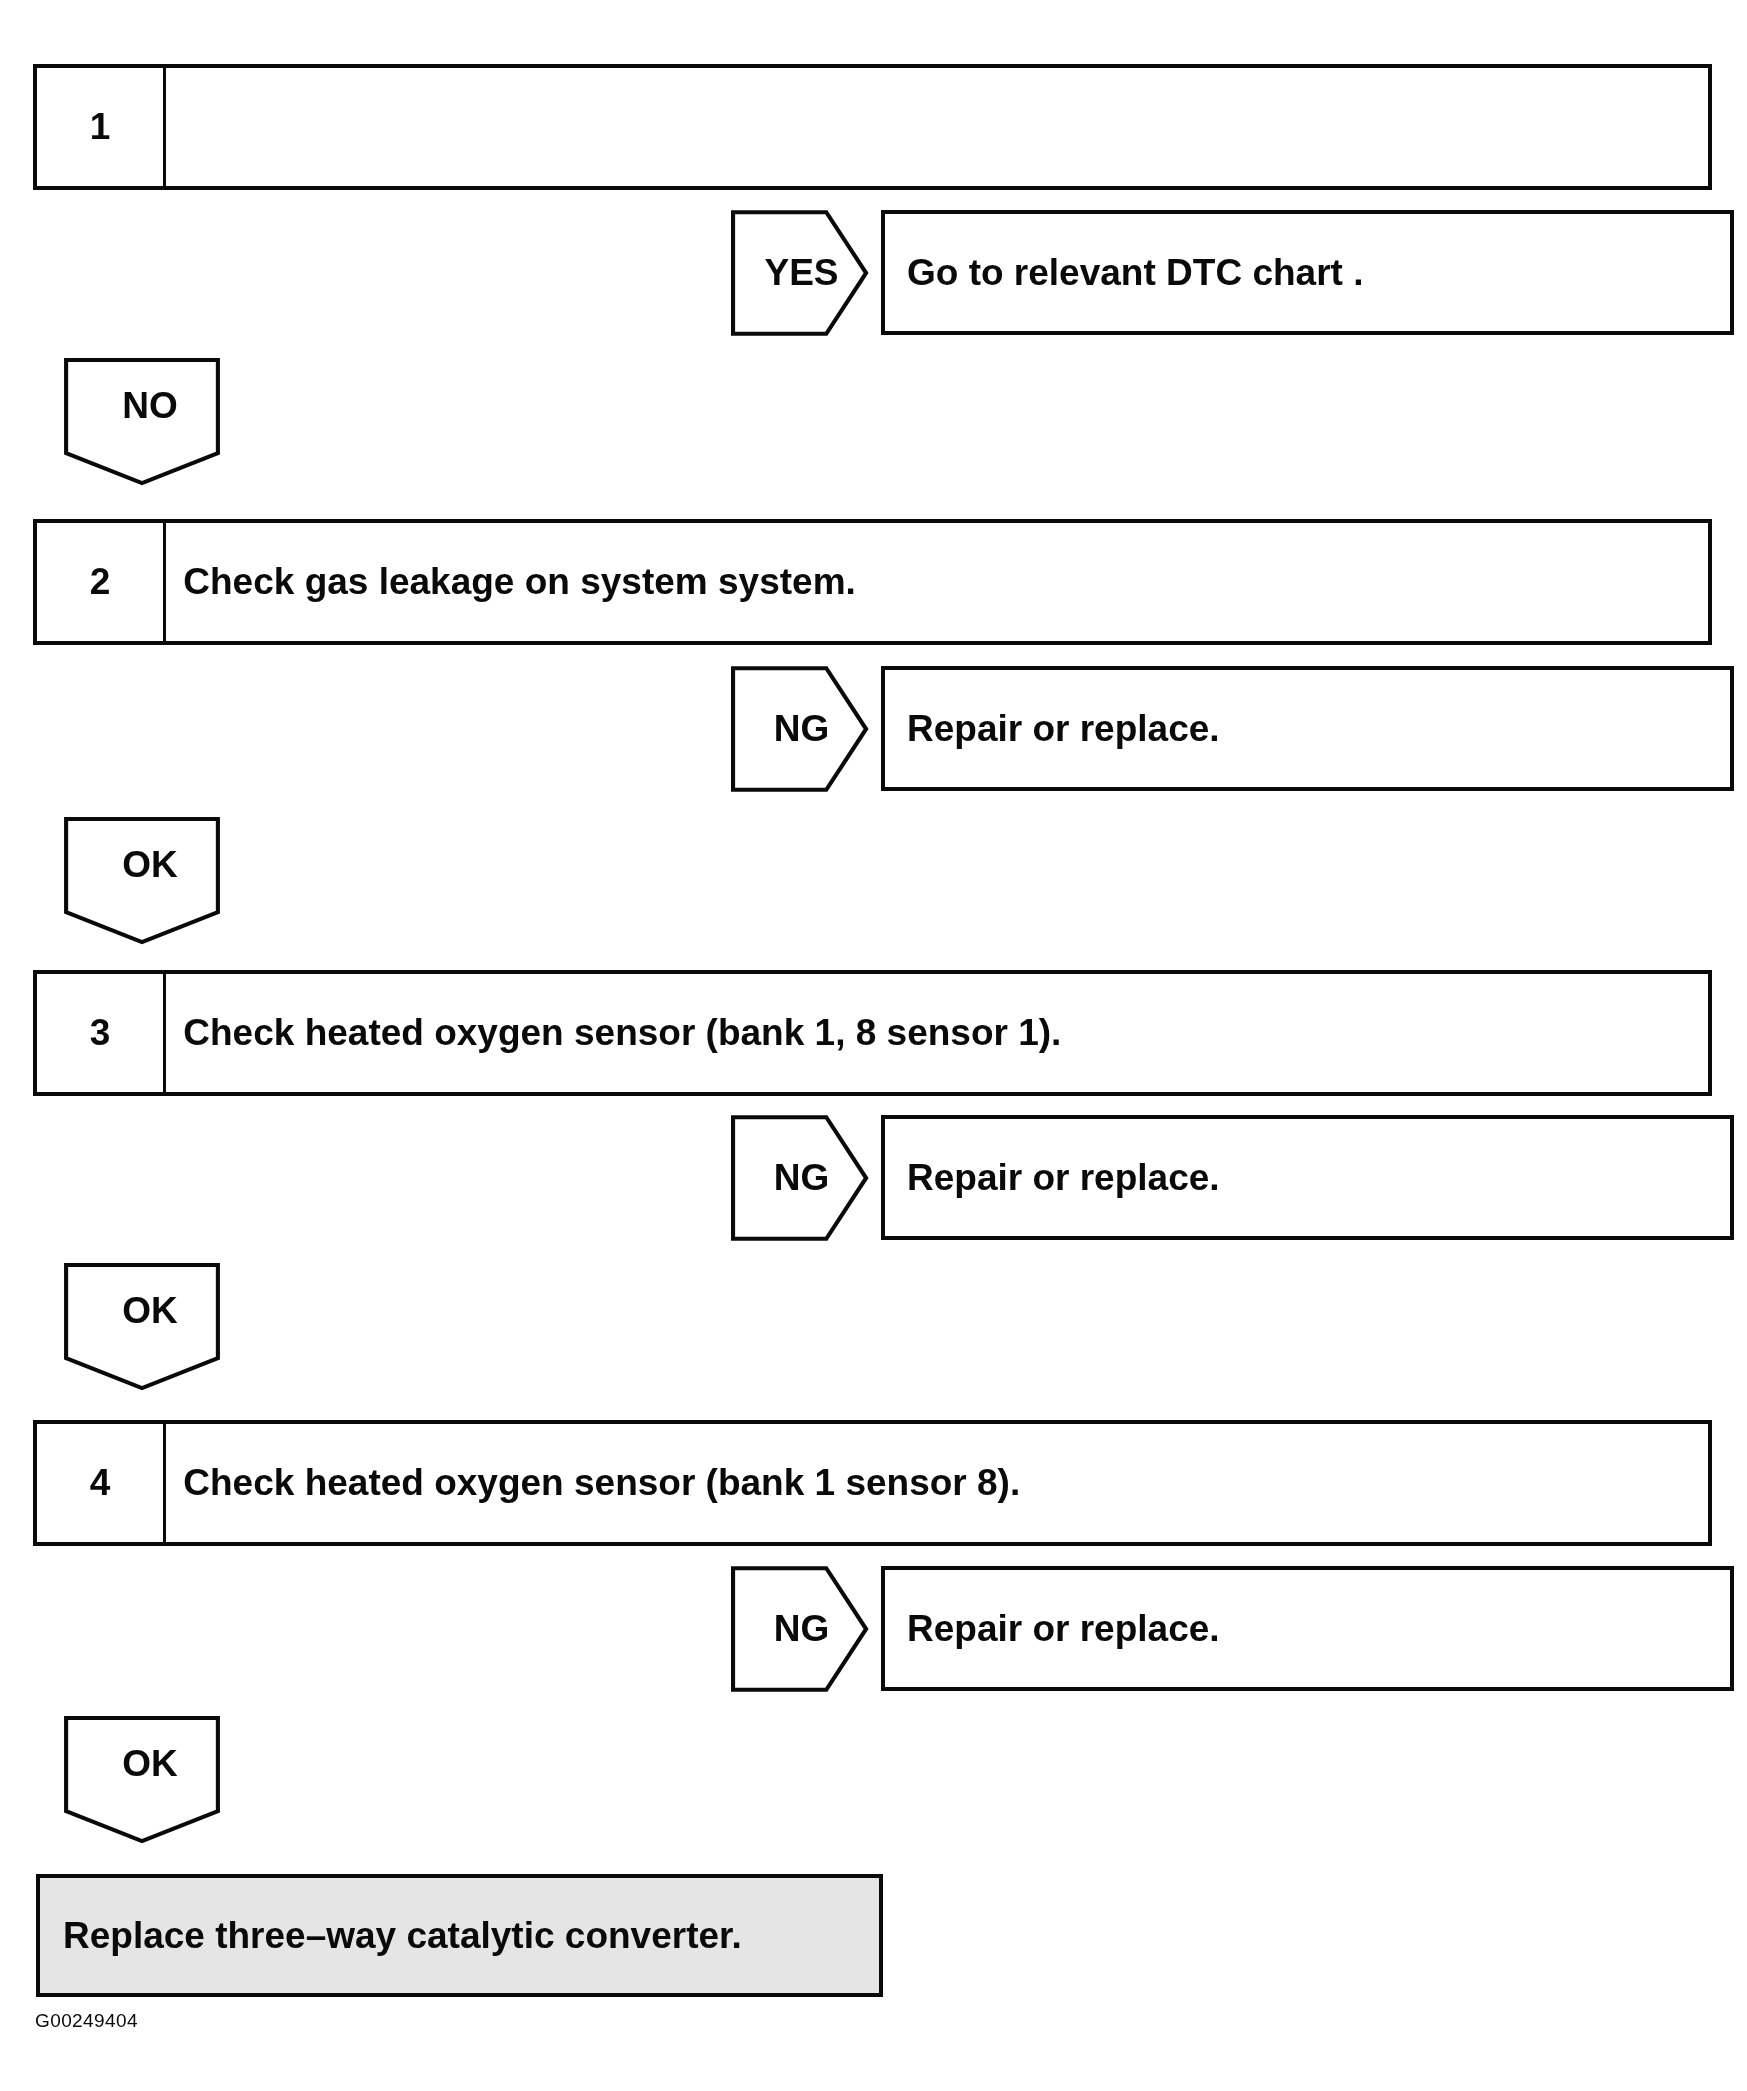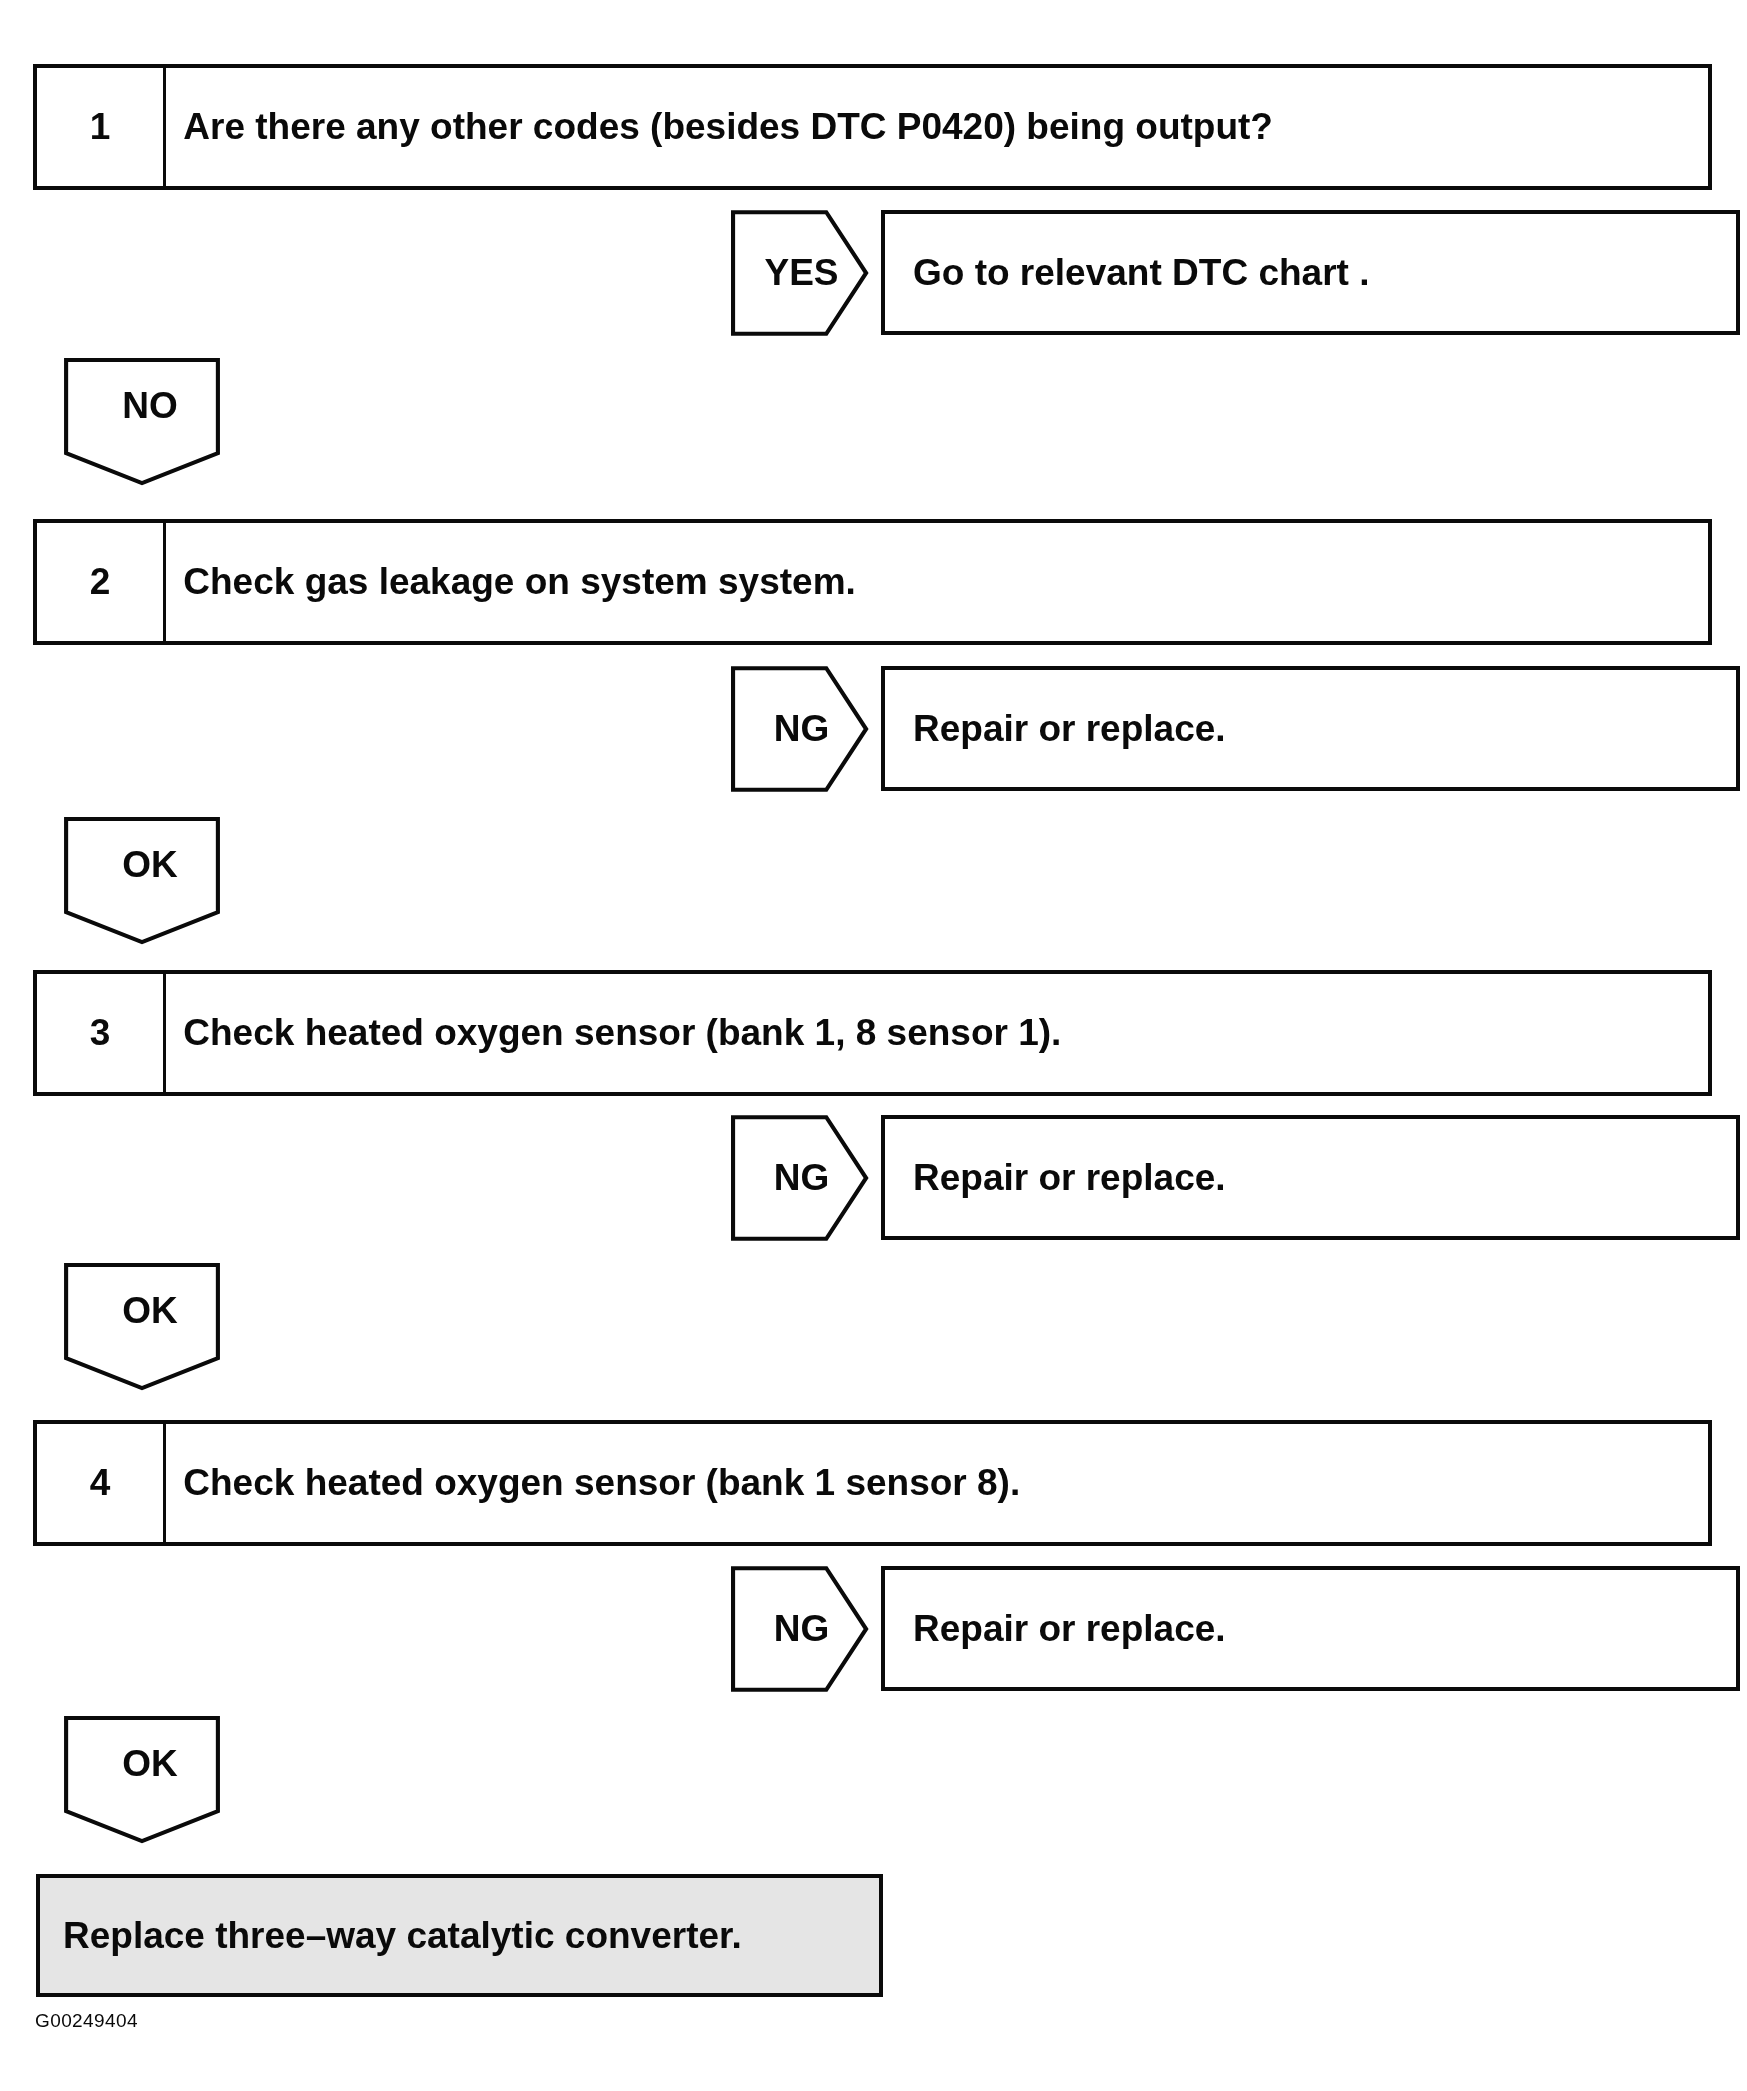--- a/index.html
+++ b/index.html
@@ -43,21 +43,21 @@
     display:flex;align-items:center;justify-content:center;
     font-size:37px;font-weight:700;
   }
   
   .result-box{
     position:absolute;
     left:881px;width:823px;height:117px;
     border:4.1px solid #0a0a0a;
     background:#ffffff;
     display:flex;align-items:center;
-    padding-left:28px;
+    padding-left:22px;
     font-size:37px;font-weight:700;
     white-space:nowrap;
   }
   
   .pent{
     position:absolute;
     left:32px;width:156px;height:128px;margin-left:32px;
   }
   .pent svg{position:absolute;left:0;top:0;display:block;}
   .pent .shape-label{width:156px;height:96px;}
@@ -79,21 +79,20 @@
     letter-spacing:0.4px;
   }
 </style>
 </head>
 <body>
 
 <div class="page">
 
   <div class="step-box" style="top:64px">
     <div class="step-num">1</div>
-    <div class="step-text">Are there any other codes (besides DTC P0420) being output?</div>
   </div>
 
   <div class="chevron" style="top:210px">
     <svg width="138" height="126" viewBox="0 0 168 153">
       <polygon points="2.5,2.5 116,2.5 164.5,76.5 116,150.5 2.5,150.5" fill="#ffffff" stroke="#0a0a0a" stroke-width="5"></polygon>
     </svg>
     <span class="shape-label">YES</span>
   </div>
   <div class="result-box" style="top:210px">Go to relevant DTC chart .</div>
 

